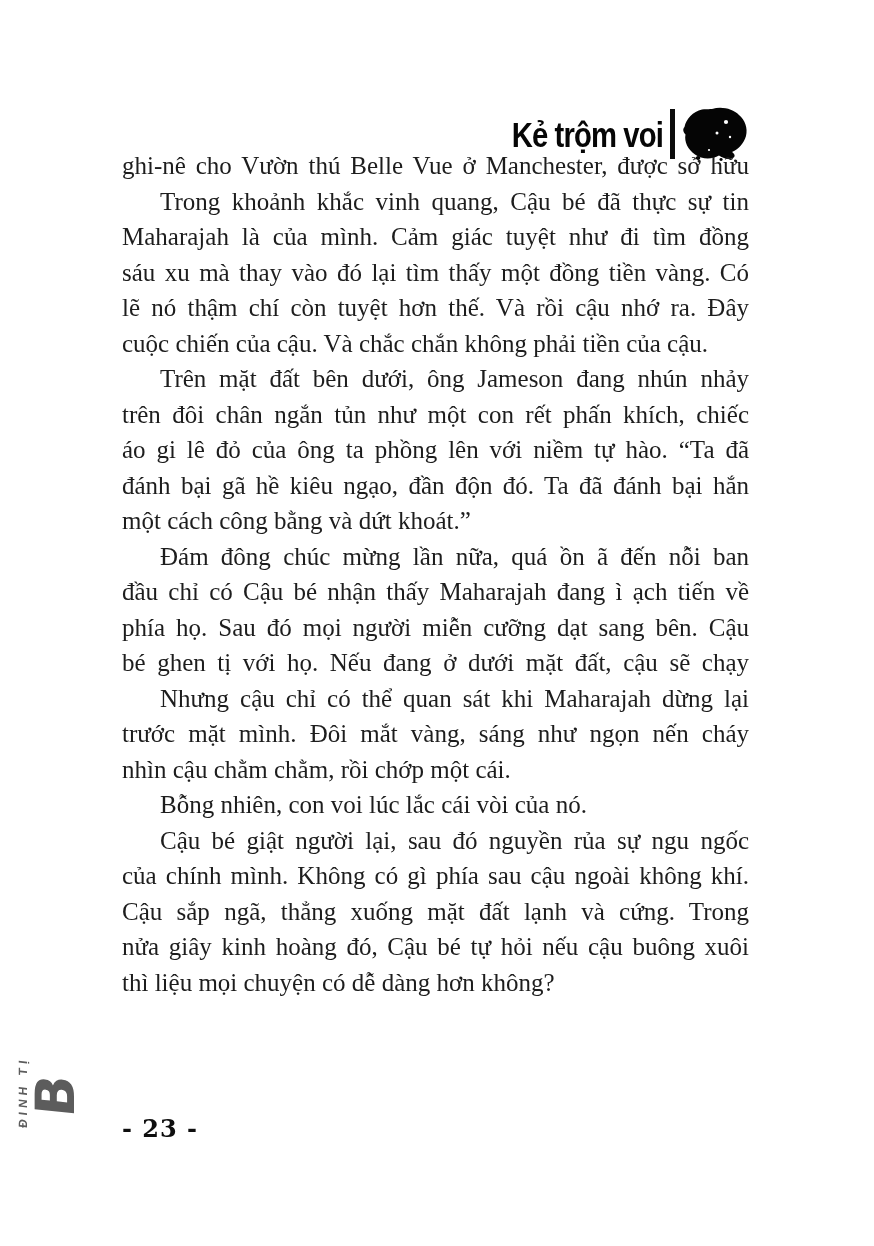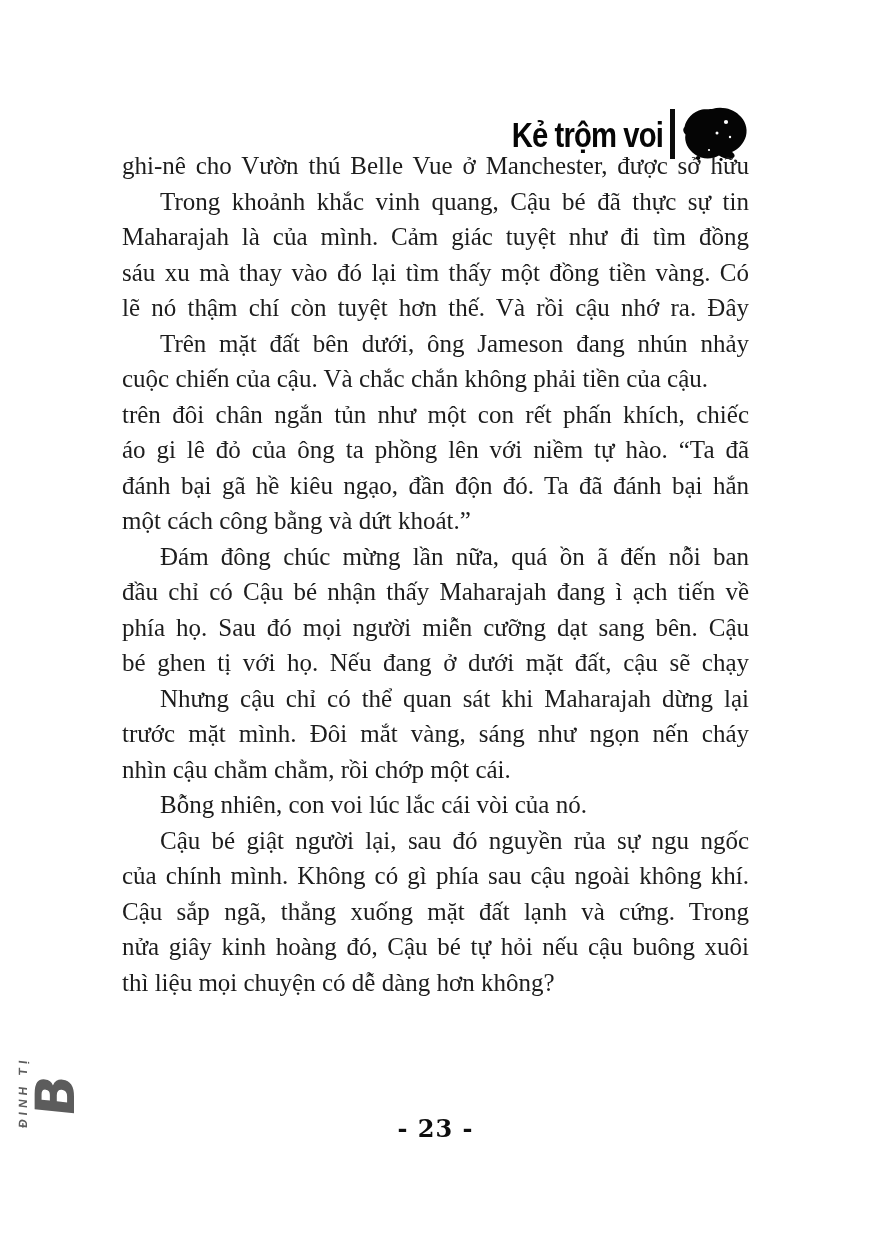--- a/index.html
+++ b/index.html
@@ -71,21 +71,21 @@
   .line.indent {
     text-indent: 38px;
   }
 
   
   .page-number {
     position: absolute;
     left: 122px;
     top: 1114px;
     width: 627px;
-    text-align: center;
+    text-align: left;
     font-family: "DejaVu Serif", serif;
     font-weight: bold;
     font-size: 24px;
     letter-spacing: 1px;
     color: #0e0e0e;
   }
 
   
   .publisher-logo {
     position: absolute;
@@ -141,22 +141,22 @@
       <circle cx="27" cy="44" r="1.1" fill="#ffffff"></circle>
     </svg>
   </header>
 
   <main class="body-text">
     <p class="line">ghi-nê cho Vườn thú Belle Vue ở Manchester, được sở hữu</p>
     <p class="line indent">Trong khoảnh khắc vinh quang, Cậu bé đã thực sự tin</p>
     <p class="line">Maharajah là của mình. Cảm giác tuyệt như đi tìm đồng</p>
     <p class="line">sáu xu mà thay vào đó lại tìm thấy một đồng tiền vàng. Có</p>
     <p class="line">lẽ nó thậm chí còn tuyệt hơn thế. Và rồi cậu nhớ ra. Đây</p>
+    <p class="line last">cuộc chiến của cậu. Và chắc chắn không phải tiền của cậu.</p>
     <p class="line indent">Trên mặt đất bên dưới, ông Jameson đang nhún nhảy</p>
-    <p class="line last">cuộc chiến của cậu. Và chắc chắn không phải tiền của cậu.</p>
     <p class="line">trên đôi chân ngắn tủn như một con rết phấn khích, chiếc</p>
     <p class="line">áo gi lê đỏ của ông ta phồng lên với niềm tự hào. “Ta đã</p>
     <p class="line">đánh bại gã hề kiêu ngạo, đần độn đó. Ta đã đánh bại hắn</p>
     <p class="line last">một cách công bằng và dứt khoát.”</p>
     <p class="line indent">Đám đông chúc mừng lần nữa, quá ồn ã đến nỗi ban</p>
     <p class="line">đầu chỉ có Cậu bé nhận thấy Maharajah đang ì ạch tiến về</p>
     <p class="line">phía họ. Sau đó mọi người miễn cưỡng dạt sang bên. Cậu</p>
     <p class="line">bé ghen tị với họ. Nếu đang ở dưới mặt đất, cậu sẽ chạy</p>
     <p class="line indent">Nhưng cậu chỉ có thể quan sát khi Maharajah dừng lại</p>
     <p class="line">trước mặt mình. Đôi mắt vàng, sáng như ngọn nến cháy</p>

